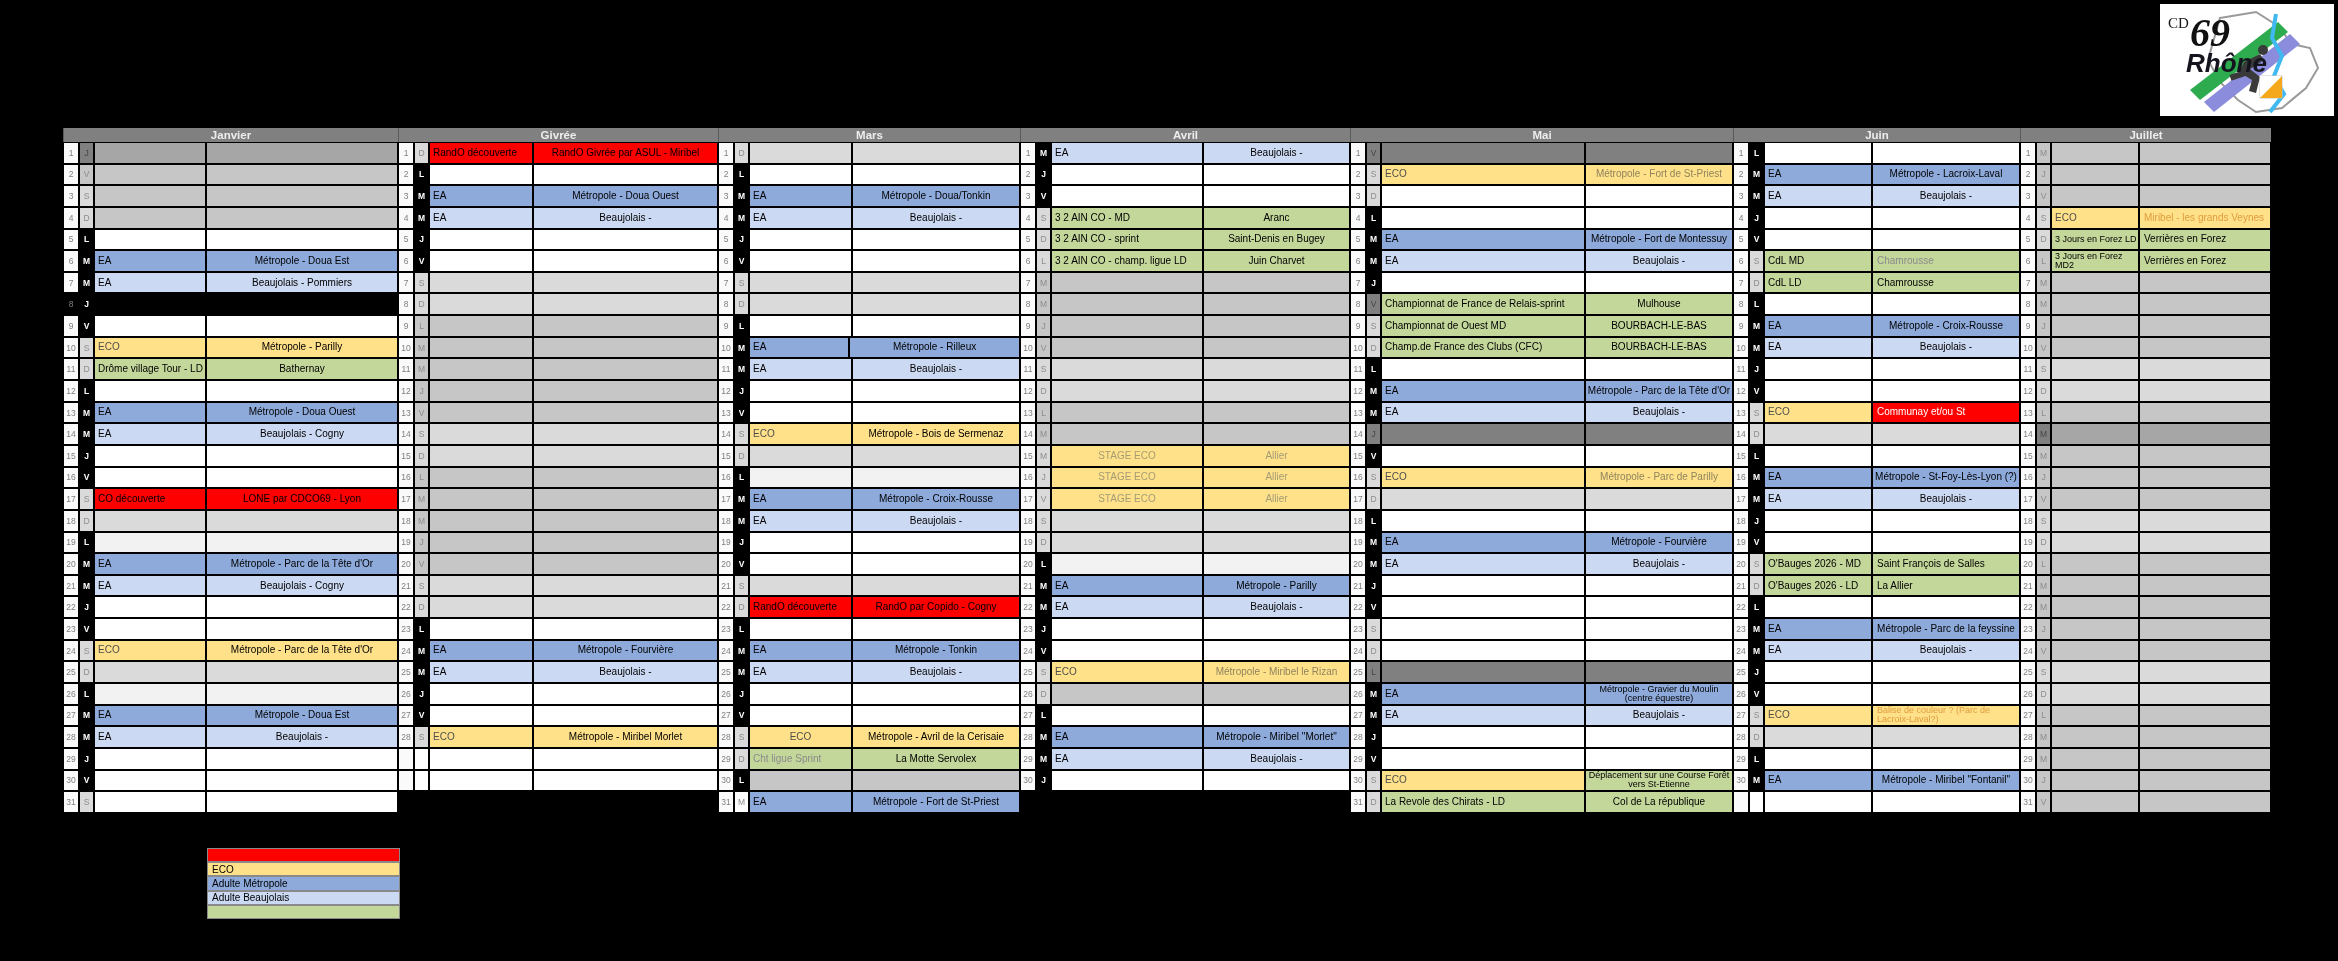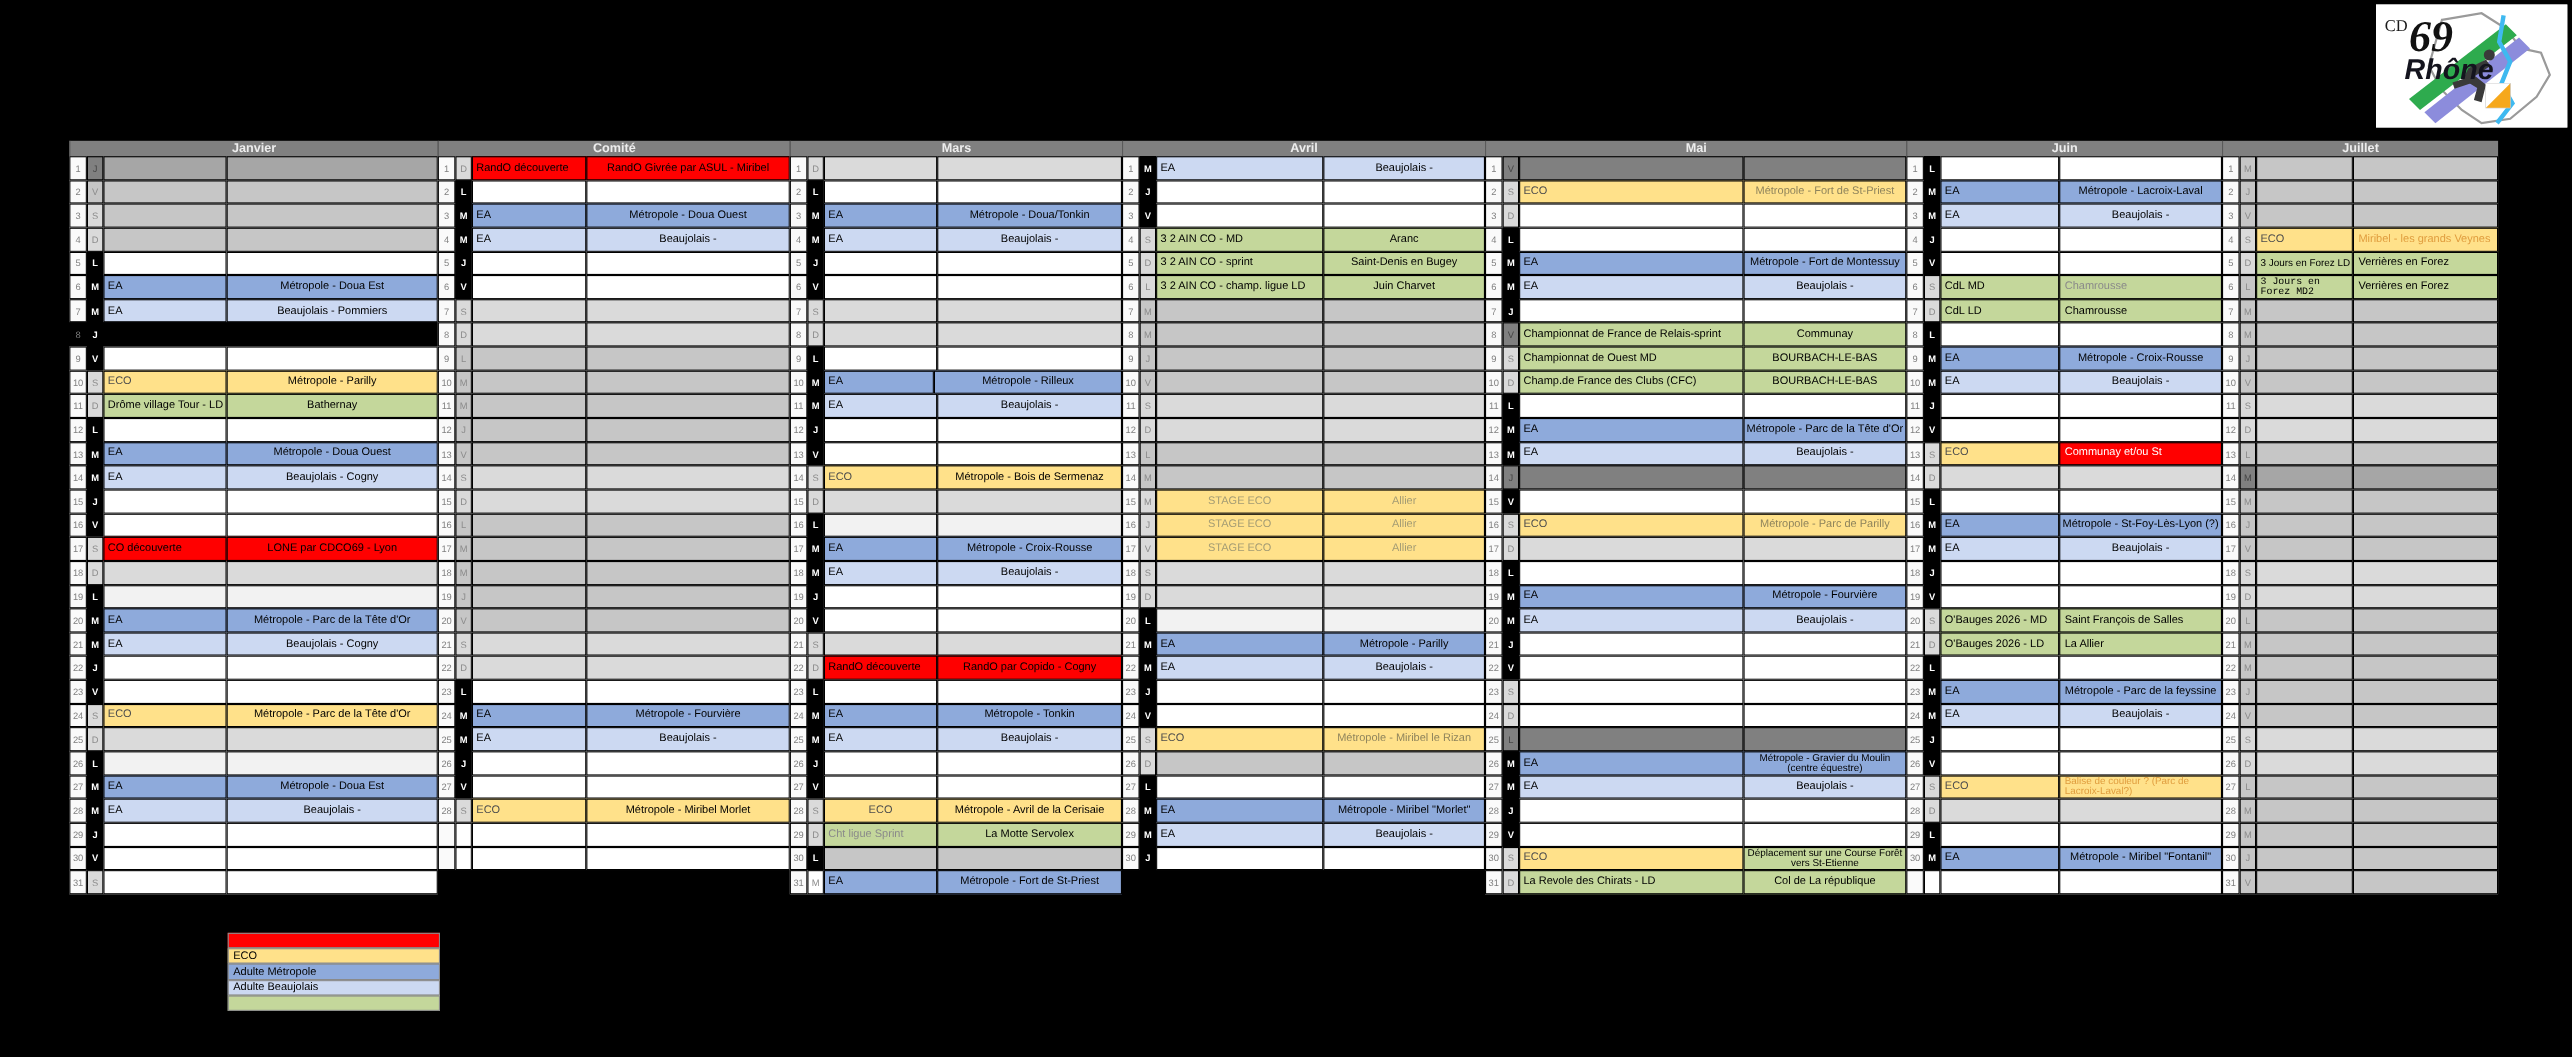--- a/index.html
+++ b/index.html
@@ -246,21 +246,21 @@
           <div class="cell loc" style="width: 192px; background: rgb(255, 255, 255);"></div>
         </div>
         <div class="drow">
           <div class="cell num">31</div>
           <div class="cell let ls-w">S</div>
           <div class="cell lab" style="width: 112px; background: rgb(255, 255, 255);"></div>
           <div class="cell loc" style="width: 192px; background: rgb(255, 255, 255);"></div>
         </div>
       </div>
       <div class="month" style="width: 320px;">
-        <div class="mhead">Comité</div>
+        <div class="mhead">Givrée</div>
         <div class="drow">
           <div class="cell num">1</div>
           <div class="cell let ls-w">D</div>
           <div class="cell lab" style="width: 104px; background: rgb(255, 0, 0);">RandO découverte</div>
           <div class="cell loc" style="width: 185px; background: rgb(255, 0, 0);">RandO Givrée par ASUL - Miribel</div>
         </div>
         <div class="drow">
           <div class="cell num">2</div>
           <div class="cell let ls-k">L</div>
           <div class="cell lab" style="width: 104px; background: rgb(255, 255, 255);"></div>
@@ -850,21 +850,21 @@
         <div class="drow">
           <div class="cell num">7</div>
           <div class="cell let ls-k">J</div>
           <div class="cell lab" style="width: 204px; background: rgb(255, 255, 255);"></div>
           <div class="cell loc" style="width: 148px; background: rgb(255, 255, 255);"></div>
         </div>
         <div class="drow">
           <div class="cell num">8</div>
           <div class="cell let ls-h">V</div>
           <div class="cell lab" style="width: 204px; background: rgb(196, 215, 155);">Championnat de France de Relais-sprint</div>
-          <div class="cell loc" style="width: 148px; background: rgb(196, 215, 155);">Communay</div>
+          <div class="cell loc" style="width: 148px; background: rgb(196, 215, 155);">Mulhouse</div>
         </div>
         <div class="drow">
           <div class="cell num">9</div>
           <div class="cell let ls-w">S</div>
           <div class="cell lab" style="width: 204px; background: rgb(196, 215, 155);">Championnat de Ouest MD</div>
           <div class="cell loc" style="width: 148px; background: rgb(196, 215, 155);">BOURBACH-LE-BAS</div>
         </div>
         <div class="drow">
           <div class="cell num">10</div>
           <div class="cell let ls-w">D</div>
@@ -1215,21 +1215,21 @@
         </div>
         <div class="drow">
           <div class="cell num">5</div>
           <div class="cell let ls-w">D</div>
           <div class="cell lab small" style="width: 88px; background: rgb(196, 215, 155);">3 Jours en Forez LD</div>
           <div class="cell loc" style="width: 132px; background: rgb(196, 215, 155); justify-content: flex-start; text-align: left; padding-left: 4px;">Verrières en Forez</div>
         </div>
         <div class="drow">
           <div class="cell num">6</div>
           <div class="cell let ls-v">L</div>
-          <div class="cell lab small" style="width: 88px; background: rgb(196, 215, 155); font-family: Liberation Mono, monospace;">3 Jours en Forez MD2</div>
+          <div class="cell lab small" style="width: 88px; background: rgb(196, 215, 155);">3 Jours en Forez MD2</div>
           <div class="cell loc" style="width: 132px; background: rgb(196, 215, 155); justify-content: flex-start; text-align: left; padding-left: 4px;">Verrières en Forez</div>
         </div>
         <div class="drow">
           <div class="cell num">7</div>
           <div class="cell let ls-v">M</div>
           <div class="cell lab" style="width: 88px; background: rgb(198, 198, 198);"></div>
           <div class="cell loc" style="width: 132px; background: rgb(198, 198, 198);"></div>
         </div>
         <div class="drow">
           <div class="cell num">8</div>

